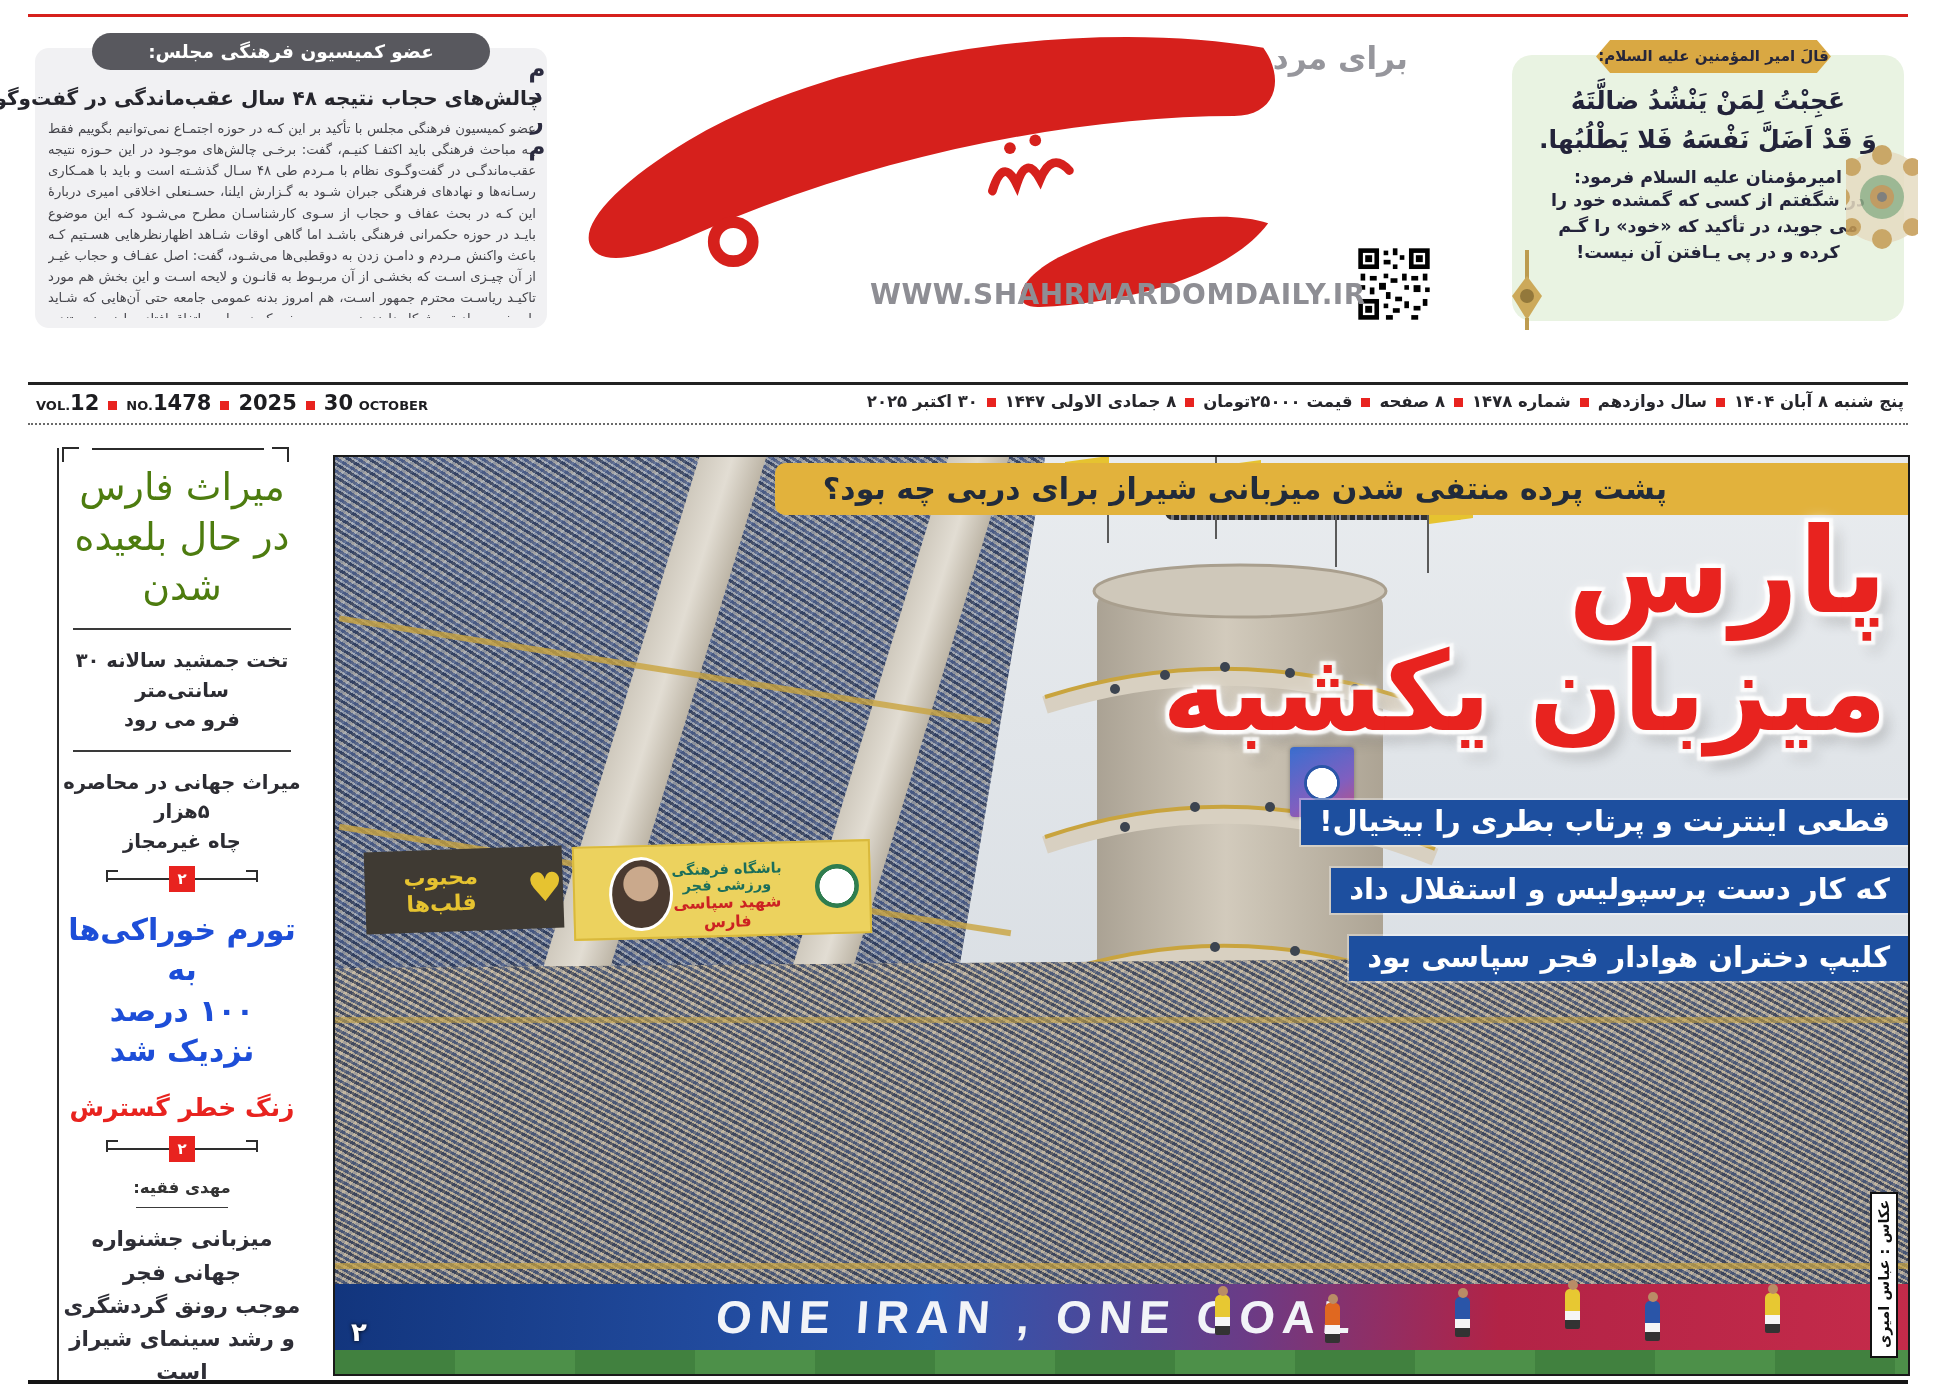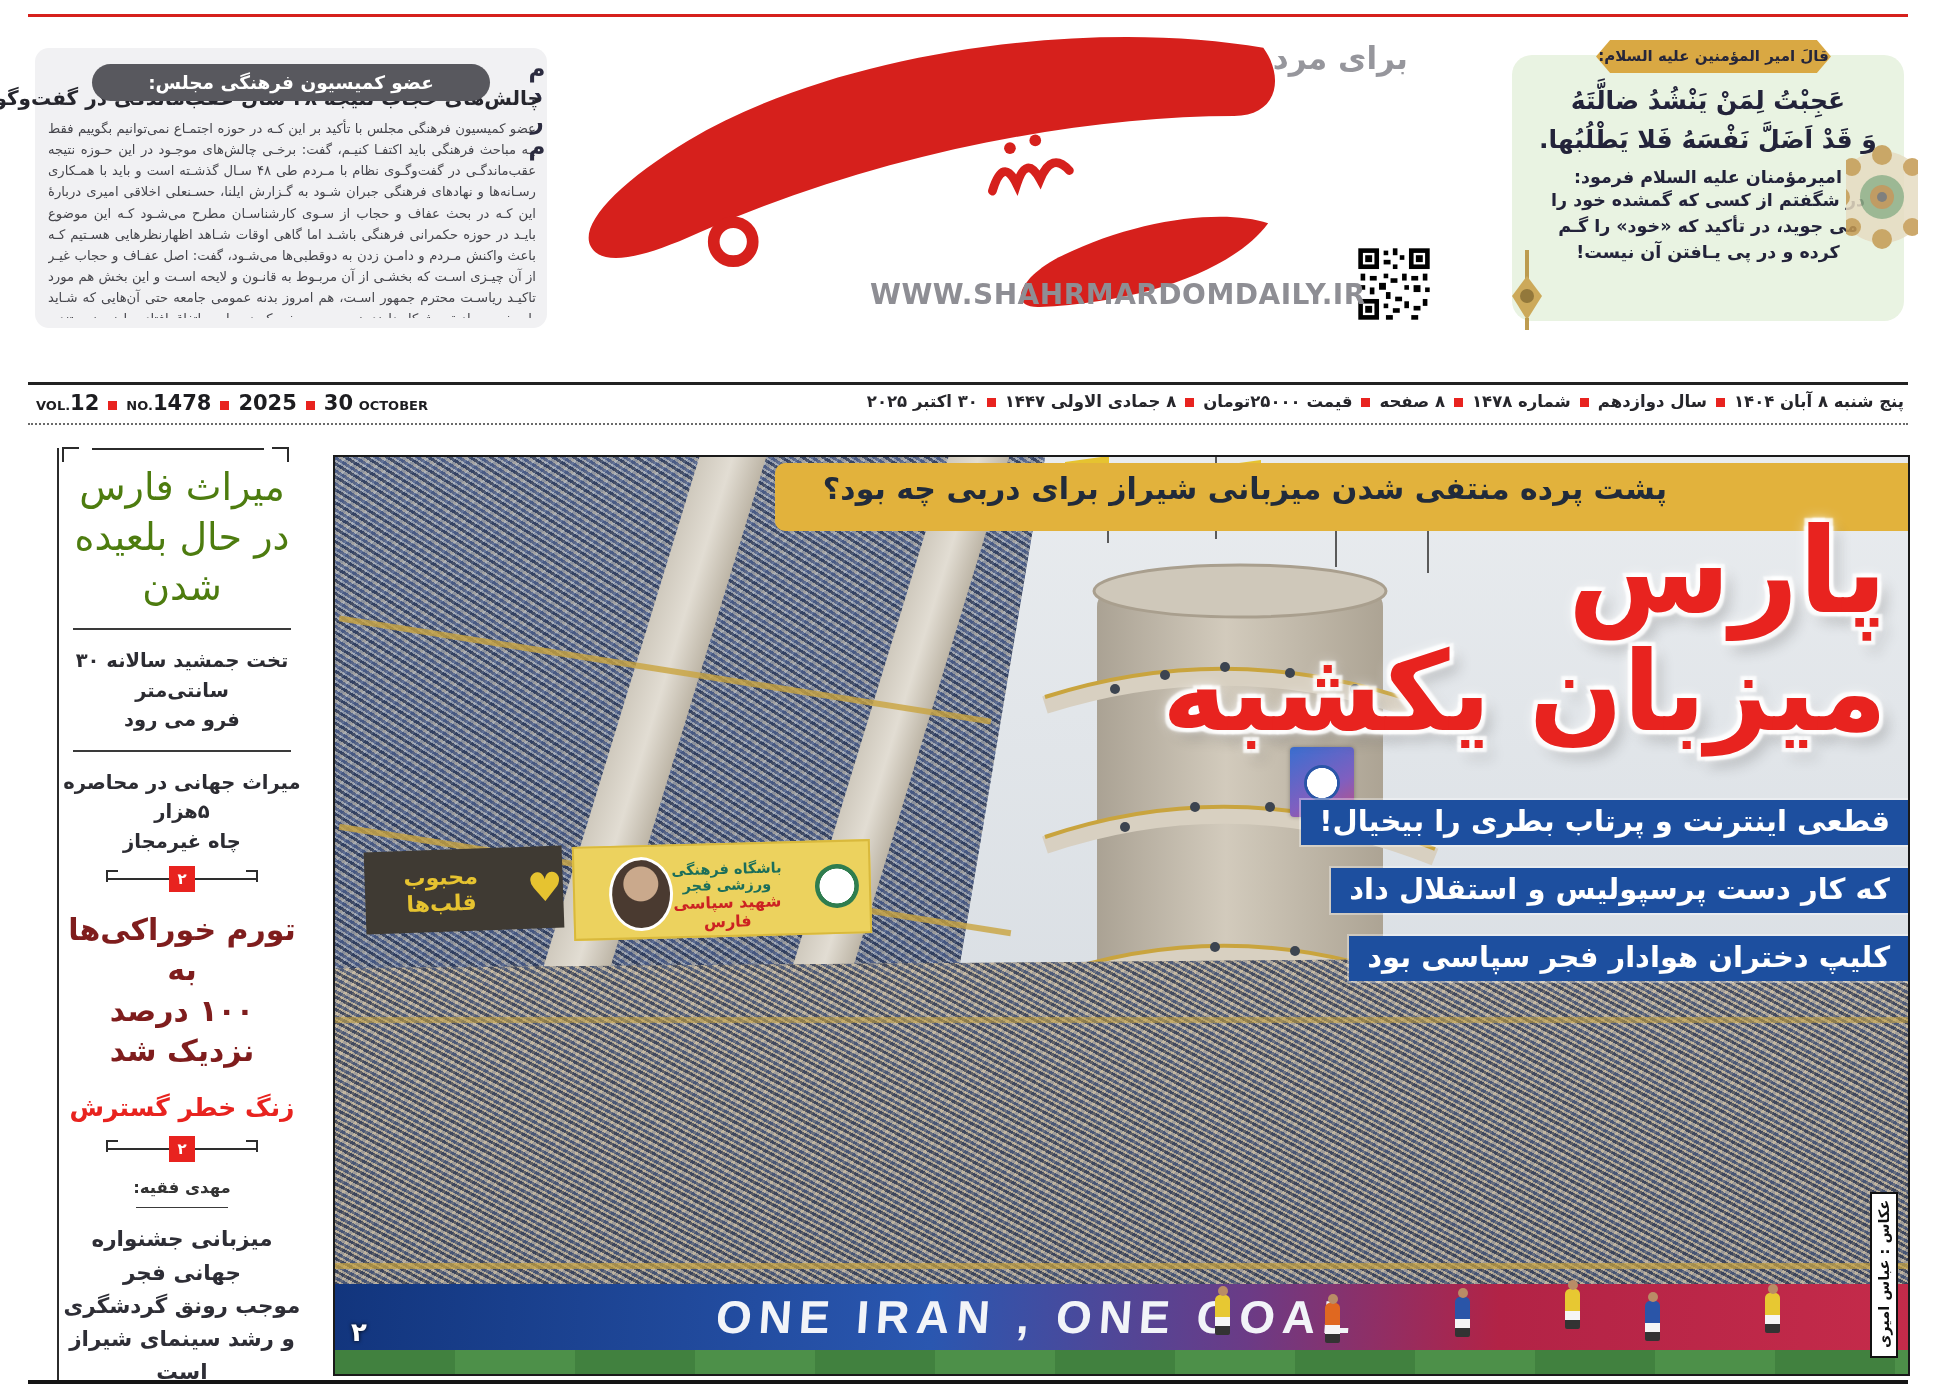--- a/index.html
+++ b/index.html
@@ -7,21 +7,21 @@
         font-family:"DejaVu Sans",sans-serif;}
   .abs{position:absolute;}
   
   .top-rule{left:28px;right:28px;top:14px;height:3px;background:#d6201c;}
   .header-rule{left:28px;right:28px;top:382px;height:2.5px;background:#222;}
   .dotted-rule{left:28px;right:28px;top:423px;height:0;border-bottom:2px dotted #6a6a6a;}
   .bottom-rule{left:28px;right:28px;top:1380px;height:4px;background:#151515;}
   
   .news-box{left:35px;top:48px;width:512px;height:280px;background:#f1f1f3;border-radius:14px;}
   .news-tab{left:92px;top:33px;width:398px;height:37px;background:#58585e;border-radius:19px;
-            color:#fff;font-size:18.5px;font-weight:bold;text-align:center;line-height:37px;z-index:3;margin-top:31px;}
+            color:#fff;font-size:18.5px;font-weight:bold;text-align:center;line-height:37px;z-index:3;}
   .news-headline{left:40px;top:86px;width:502px;text-align:center;font-size:20px;font-weight:800;
                  color:#26262d;white-space:nowrap;z-index:2;}
   .news-body{left:48px;top:118px;width:488px;height:200px;font-size:13.2px;line-height:1.6;
              color:#46464c;text-align:justify;overflow:hidden;}
   
   .tagline{right:528px;top:40px;font-size:31px;font-weight:800;color:#96969c;}
   .logo-svg{left:552px;top:22px;width:760px;height:305px;}
   .logo-sub{left:524px;top:56px;height:110px;writing-mode:vertical-rl;text-orientation:upright;
             font-size:23px;font-weight:800;color:#2b2b3f;letter-spacing:-2px;}
   .website{left:870px;top:278px;font-size:28px;font-weight:bold;color:#8e8e94;letter-spacing:.5px;}
@@ -44,21 +44,21 @@
   .redsq{display:inline-block;width:9px;height:9px;background:#e8231f;margin:0 9px;vertical-align:middle;}
   .dl-fa{right:32px;top:392px;direction:rtl;color:#26262b;font-size:16.5px;font-weight:bold;white-space:nowrap;}
   
   .sb-vline{left:57px;top:448px;width:2px;height:932px;background:#2b2b2b;}
   .bracket{width:15px;height:13px;}
   .bk-tl{left:62px;top:447px;border-top:2.5px solid #2b2b2b;border-left:2.5px solid #2b2b2b;}
   .bk-tr{left:272px;top:447px;border-top:2.5px solid #2b2b2b;border-right:2.5px solid #2b2b2b;}
   .sb-topline{left:92px;top:448px;width:172px;height:2px;background:#2b2b2b;}
   .sb-inner{left:62px;top:462px;width:240px;text-align:center;direction:rtl;}
   .h-xl{font-size:38px;font-weight:400;line-height:1.32;color:#4d7c0f;}
-  .h-lg{font-size:30px;font-weight:800;line-height:1.35;color:#7f1d1d;}
+  .h-lg{font-size:30px;font-weight:800;line-height:1.35;color:#1d4ed8;}
   .h-md{font-size:21.5px;font-weight:700;line-height:1.55;color:#2e2e36;}
   .h-sm{font-size:19.5px;font-weight:700;line-height:1.5;color:#2c2c32;}
   .h-red{font-size:25px;font-weight:800;line-height:1.45;color:#e8231f;}
   .sb-rule{border:0;border-top:2px solid #3a3a3a;width:218px;margin:16px auto;}
   .sb-rule-s{border:0;border-top:1.5px solid #3a3a3a;width:92px;margin:10px auto 14px;}
   .kicker-sm{font-size:16.5px;font-weight:600;color:#333;margin-top:16px;}
   .pagetag{position:relative;width:152px;height:26px;margin:10px auto 6px;}
   .pagetag .line{position:absolute;left:2px;right:2px;top:12px;height:2px;background:#2e2e2e;}
   .pagetag .endL,.pagetag .endR{position:absolute;top:4px;width:10px;height:10px;}
   .pagetag .endL{left:0;border-left:2px solid #2e2e2e;border-top:2px solid #2e2e2e;}
@@ -82,21 +82,21 @@
   .beam2{left:520px;top:-40px;width:58px;height:700px;transform:rotate(17deg);}
   .rail{height:6px;background:#c9a43e;opacity:.8;}
   .hill{left:1150px;top:498px;width:423px;height:84px;background:linear-gradient(180deg,#cfc1a0,#b5a284);
         border-radius:60% 40% 0 0/100% 80% 0 0;}
   .tower{left:700px;top:98px;width:410px;height:570px;}
   .rimcrowd{left:830px;top:46px;width:300px;height:17px;border-radius:8px;background:
       repeating-linear-gradient(90deg,#333 0 6px,#777 6px 9px,#23262c 9px 14px,#99a 14px 16px);}
   .flagpole{width:2px;background:#5a5a5a;}
   .flag{width:44px;height:30px;background:#e6c330;transform:skewY(-8deg);}
   .crowd-lower{left:0;top:498px;width:1573px;height:330px;clip-path:polygon(0 4%,100% 0,100% 100%,0 100%);}
-  .kicker-bar{left:440px;top:6px;right:0;height:68px;background:#e2b23c;border-radius:10px 0 0 10px;z-index:6;padding-left:11px;}
+  .kicker-bar{left:440px;top:6px;right:0;height:52px;background:#e2b23c;border-radius:10px 0 0 10px;z-index:6;padding-left:11px;}
   .kicker-txt{position:absolute;left:30px;top:0;width:880px;height:52px;line-height:52px;text-align:center;
               font-size:30px;font-weight:800;color:#212b3b;direction:rtl;}
   .red-headline{right:21px;top:52px;text-align:right;direction:rtl;z-index:6;color:#e8231f;font-weight:800;
       line-height:1.06;
       text-shadow:0 0 8px rgba(255,255,255,.95),0 0 16px rgba(255,255,255,.9),
         4px 4px 2px rgba(255,255,255,.85),-4px 4px 2px rgba(255,255,255,.85),
         4px -4px 2px rgba(255,255,255,.85),-4px -4px 2px rgba(255,255,255,.85),
         8px 10px 14px rgba(40,40,40,.25);}
   .rh1{font-size:118px;} .rh2{font-size:110px;}
   .subheads{right:0;top:343px;display:flex;flex-direction:column;align-items:flex-end;gap:23px;z-index:7;}

